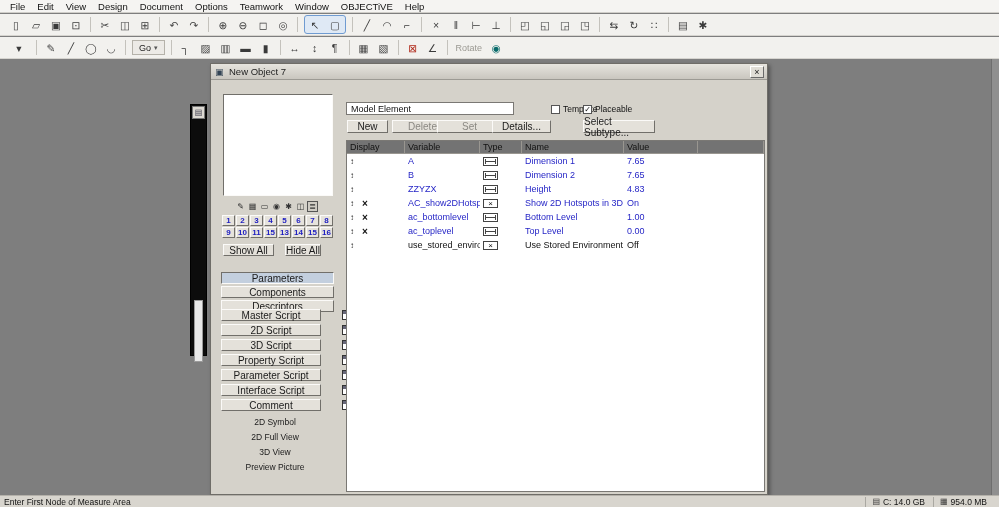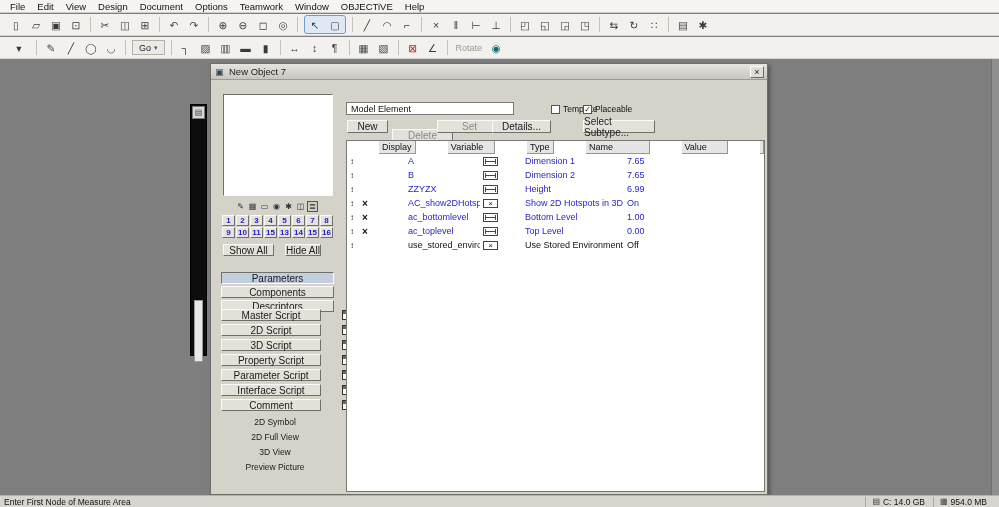--- a/index.html
+++ b/index.html
@@ -67,28 +67,28 @@
   .view-rows { position:absolute; left:14px; top:336px; }
   .view-label { width:100px; height:12px; font-size:8.5px; display:flex; align-items:center; justify-content:center; color:#1a1a1a; }
   
   .subtype { position:absolute; left:135px; top:22px; width:168px; height:13px; background:#fff;
     border:1px solid #7a7874; font-size:9px; display:flex; align-items:center; padding-left:4px; color:#111; }
   .chk-wrap { position:absolute; top:24px; display:flex; align-items:center; }
   .chk-template { left:300px;margin-left:40px; } .chk-placeable { left:372px; }
   .chk { width:9px; height:9px; background:#fff; border:1px solid #555; font-size:8px; line-height:8px; text-align:center; color:#111; }
   .chk-label { font-size:8.5px; margin-left:3px; color:#111; }
   .act { position:absolute; top:40px; height:13px; }
-  .btn-new { left:136px; width:41px; } .btn-delete { left:181px; width:61px;margin-top:9px; } .btn-set { left:226px; width:65px; }
+  .btn-new { left:136px; width:41px; } .btn-delete { left:181px; width:61px; } .btn-set { left:226px; width:65px; }
   .btn-details { left:281px; width:59px; } .btn-subtype { left:372px; width:72px; }
   
   .ptable { position:absolute; left:135px; top:60px; width:419px; height:352px; background:#fff;
     border:1px solid #7a7874; font-size:9px; overflow:hidden; }
   .thead { display:flex; height:13px; }
-  .th { background:#e5e5e5; border-right:1px solid #999690; border-bottom:1px solid #999690;
-    display:flex; align-items:center; padding-left:3px; color:#111;margin-left:32px; }
+  .th { background:#737373; border-right:1px solid #999690; border-bottom:1px solid #999690;
+    display:flex; align-items:center; padding-left:3px; color:#111; }
   .w-disp { width:58px; } .w-var { width:75px; } .w-type { width:42px; } .w-name { width:102px; } .w-val { width:74px; } .w-fill { flex:1; }
   .trow { display:flex; height:14px; align-items:center; }
   .tc { padding-left:3px; overflow:hidden; white-space:nowrap; display:flex; align-items:center; height:100%; }
   .blue { color:#2626c6; } .black { color:#111; }
   .handle { font-size:8px; color:#222; width:8px; }
   .xmark { font-weight:700; font-size:10px; color:#111; margin-left:4px; }
   .type-icon { width:15px; height:9px; border:1px solid #444; background:#fff; display:inline-flex;
     align-items:center; justify-content:center; font-size:8px; color:#111; line-height:7px; }
   .type-icon.length::before { content:""; width:9px; height:5px; border-left:1px solid #444; border-right:1px solid #444;
     background:linear-gradient(#444,#444) center/100% 1px no-repeat; }
@@ -350,21 +350,21 @@
       <div class="trow">
         <div class="tc w-disp">
             <span class="handle">↕</span>
             <span class="xmark"></span>
           </div>
         <div class="tc w-var blue">ZZYZX</div>
         <div class="tc w-type">
             <span class="type-icon length"></span>
           </div>
         <div class="tc w-name blue">Height</div>
-        <div class="tc w-val blue">6.99</div>
+        <div class="tc w-val blue">4.83</div>
       </div>
       <div class="trow">
         <div class="tc w-disp">
             <span class="handle">↕</span>
             <span class="xmark">×</span>
           </div>
         <div class="tc w-var blue">AC_show2DHotsp...</div>
         <div class="tc w-type">
             <span class="type-icon bool">×</span>
           </div>

